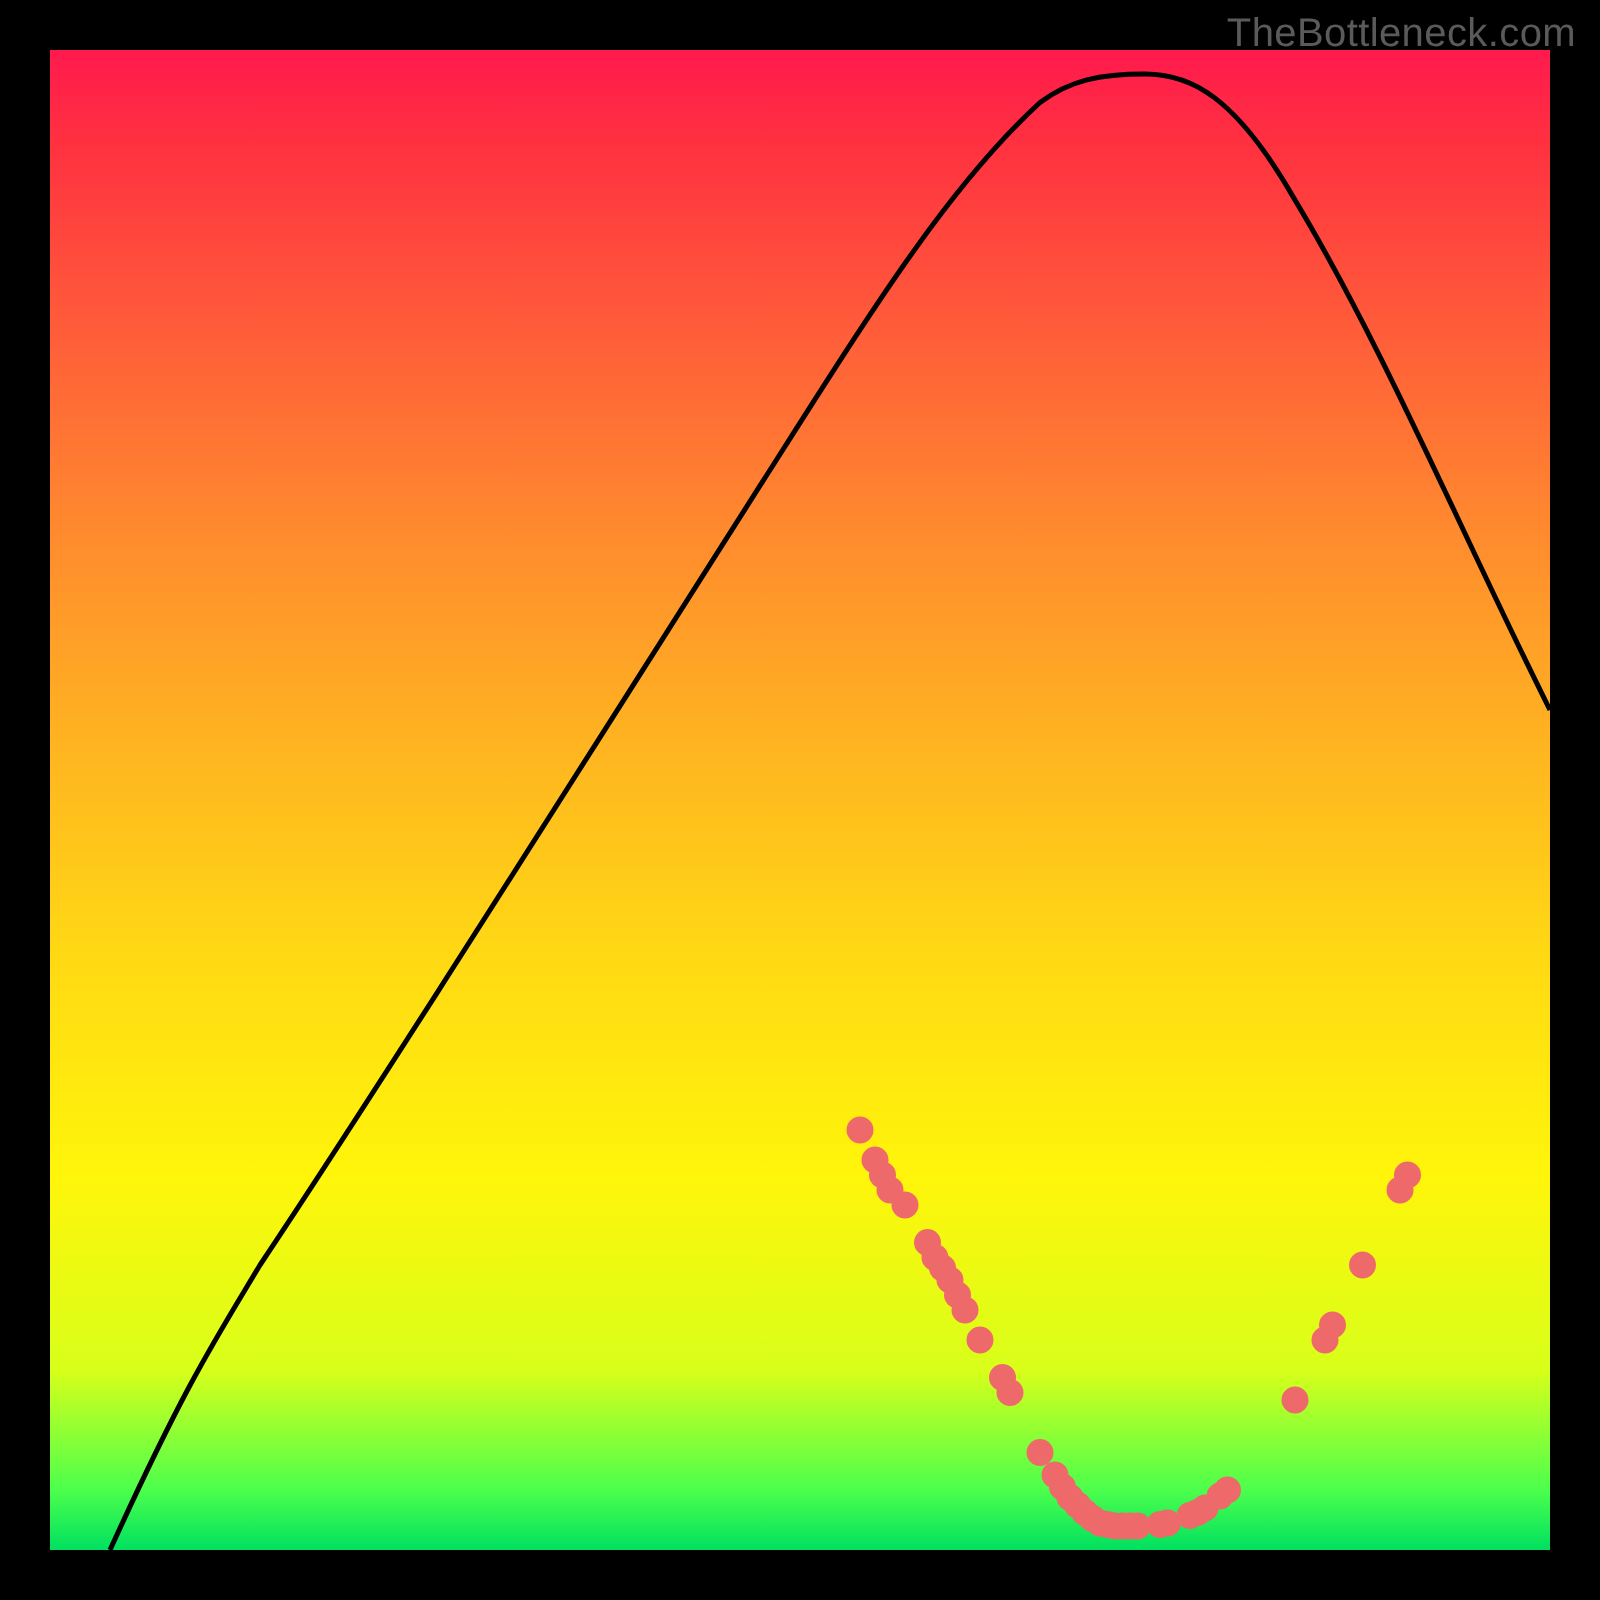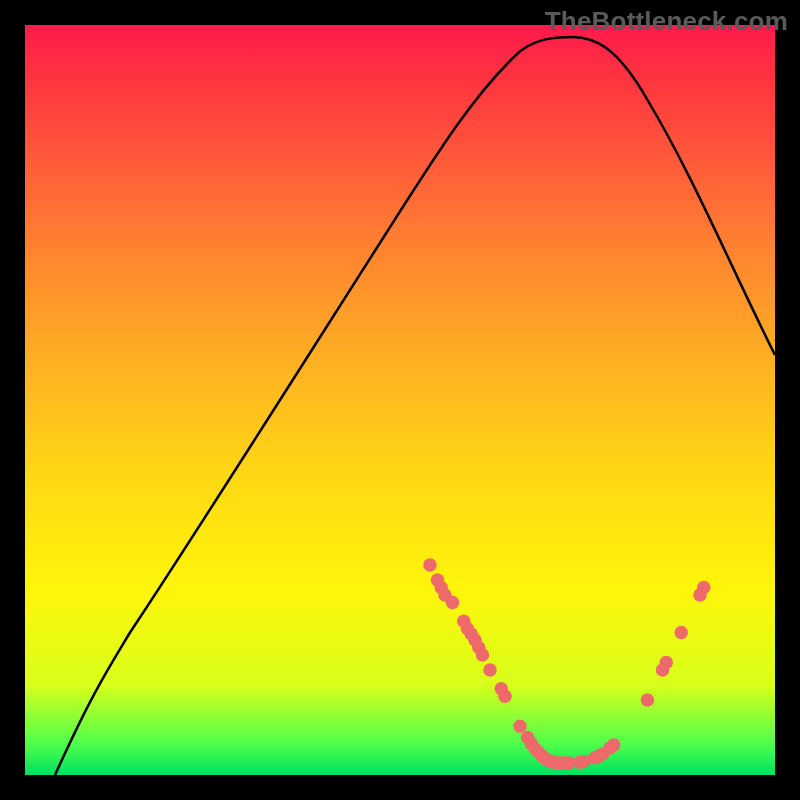--- a/index.html
+++ b/index.html
@@ -26,22 +26,22 @@
       #fff50a 75%,
       #d8ff1a 88%,
       #4cff4c 96%,
       #00e060 100%);
   }
   .watermark {
     position: absolute;
     top: 6px;
     right: 12px;
     font-family: Arial, Helvetica, sans-serif;
-    font-size: 26px;
-    font-weight: bold;
+    font-size: 20px;
+    font-weight: normal;
     color: #5a5a5a;
     letter-spacing: 0.2px;
     user-select: none;
   }
   svg.curve {
     position: absolute;
     left: 0;
     top: 0;
   }
   circle.dp {

